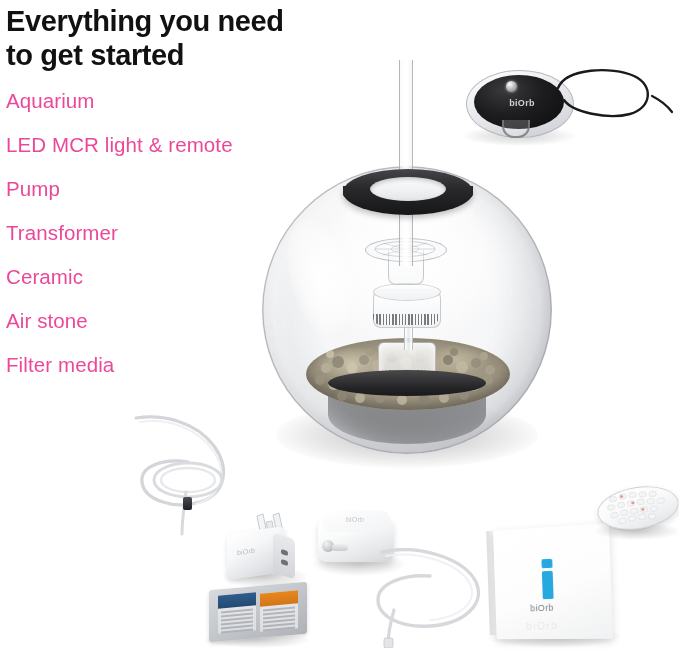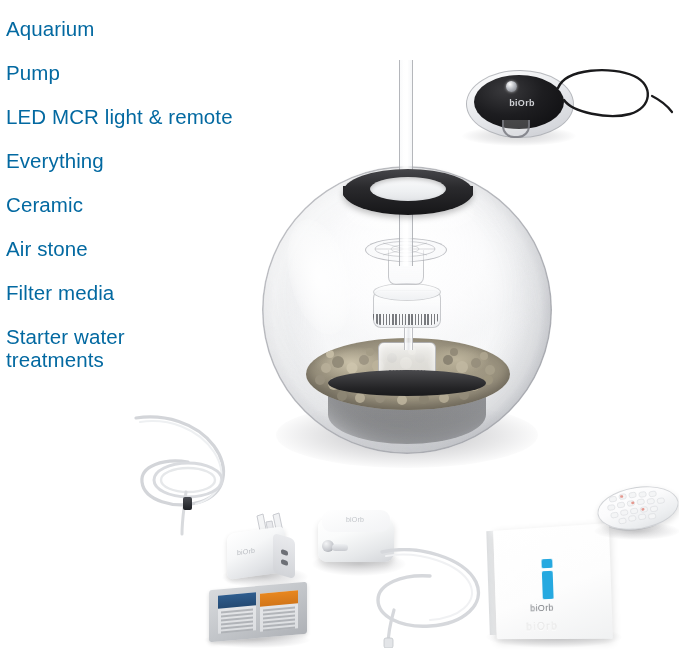--- a/index.html
+++ b/index.html
@@ -36,21 +36,21 @@
   }
   #item-list {
     list-style: none;
     margin: 0;
     padding: 0;
     margin-top: 18px;
   }
   #item-list li {
     font-size: 20.5px;
     font-weight: 300;
-    color: #0369a1;
+    color: #ec4899;
     letter-spacing: 0.1px;
     line-height: 1.12;
     margin-bottom: 21px;
     white-space: pre-line;
   }
 
   
   #scene {
     position: absolute;
     inset: 0;
@@ -950,24 +950,24 @@
         <rect x="25" y="6" width="3" height="2.5" rx="1"></rect>
         <rect x="35" y="14" width="3" height="2.5" rx="1"></rect>
         <rect x="44" y="22" width="3" height="2.5" rx="1"></rect>
       </g>
     </svg>
   </div>
 
 </div>
 
 <div id="text-column">
+  <h1 id="page-title">Everything you need
+to get started</h1>
   <ul id="item-list">
     <li>Aquarium</li>
+    <li>LED MCR light &amp; remote</li>
     <li>Pump</li>
-    <li>LED MCR light &amp; remote</li>
-    <li>Everything</li>
+    <li>Transformer</li>
     <li>Ceramic</li>
     <li>Air stone</li>
     <li>Filter media</li>
-    <li>Starter water
-treatments</li>
   </ul>
 </div>
 
 </body></html>

